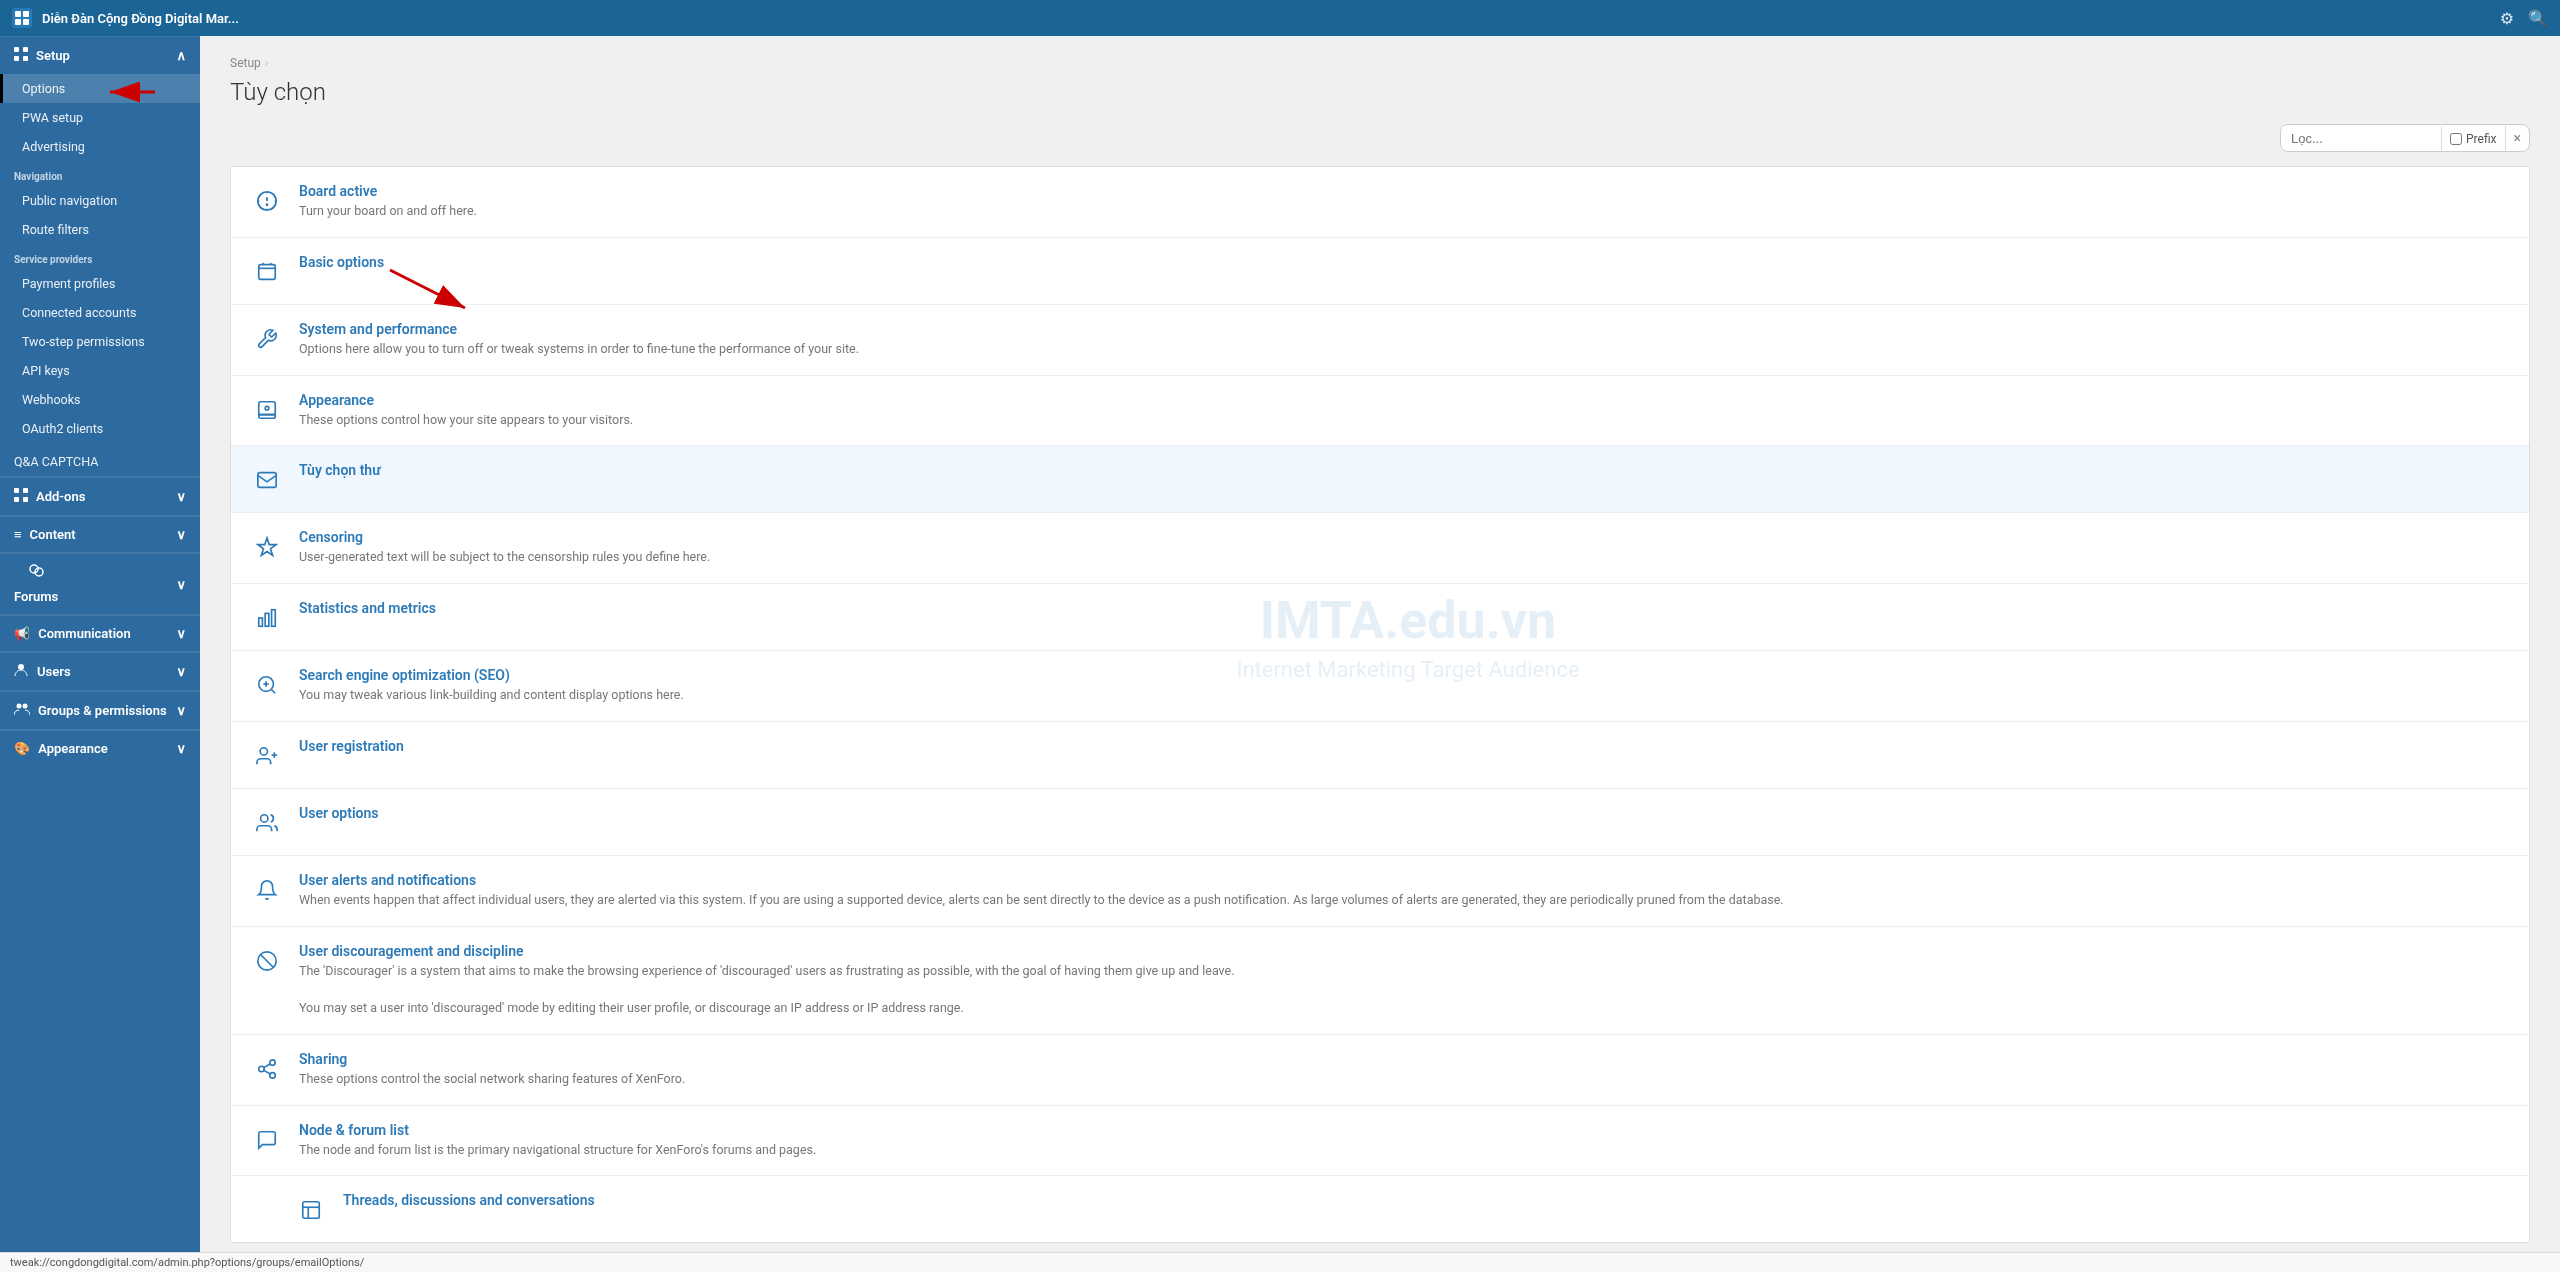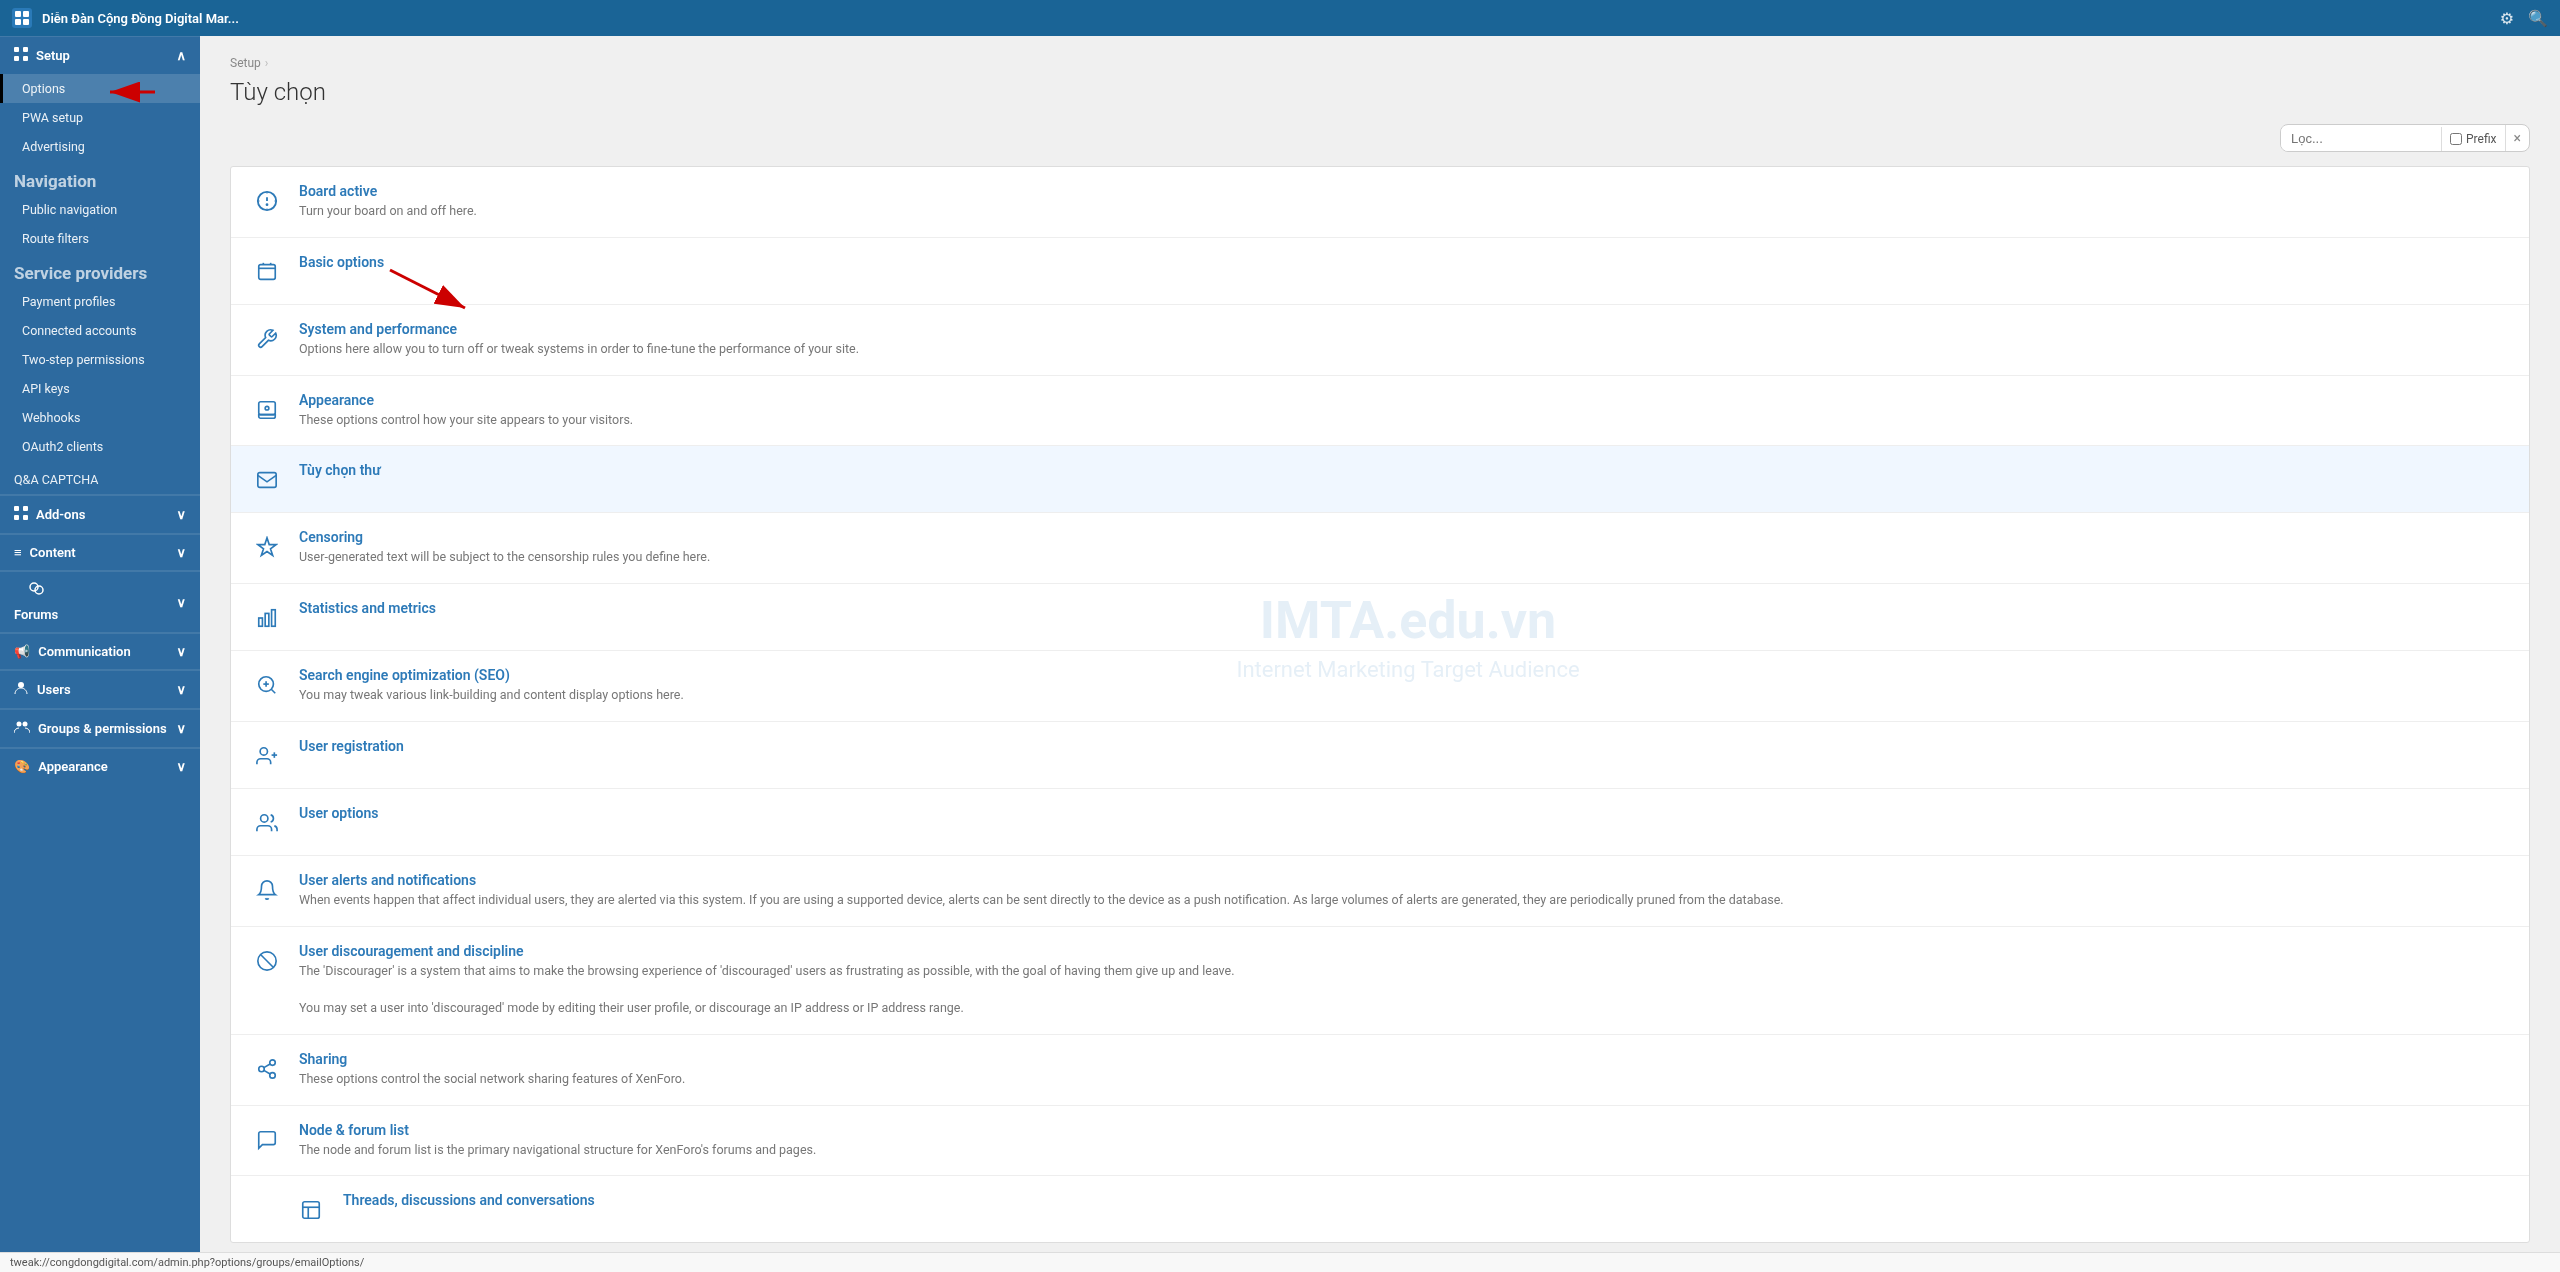--- a/index.html
+++ b/index.html
@@ -44,21 +44,21 @@
       padding: 10px 14px;
       font-size: 13px;
       font-weight: 600;
       color: white;
       cursor: pointer;
       border-top: 1px solid rgba(255,255,255,0.1);
     }
 
     .sidebar-group-label {
       padding: 10px 14px 4px 14px;
-      font-size: 17px;
+      font-size: 10px;
       font-weight: 700;
       color: rgba(255,255,255,0.7);
       text-transform: none;
       letter-spacing: 0;
     }
 
     .sidebar-item {
       padding: 7px 14px 7px 22px;
       font-size: 12.5px;
       color: rgba(255,255,255,0.9);

